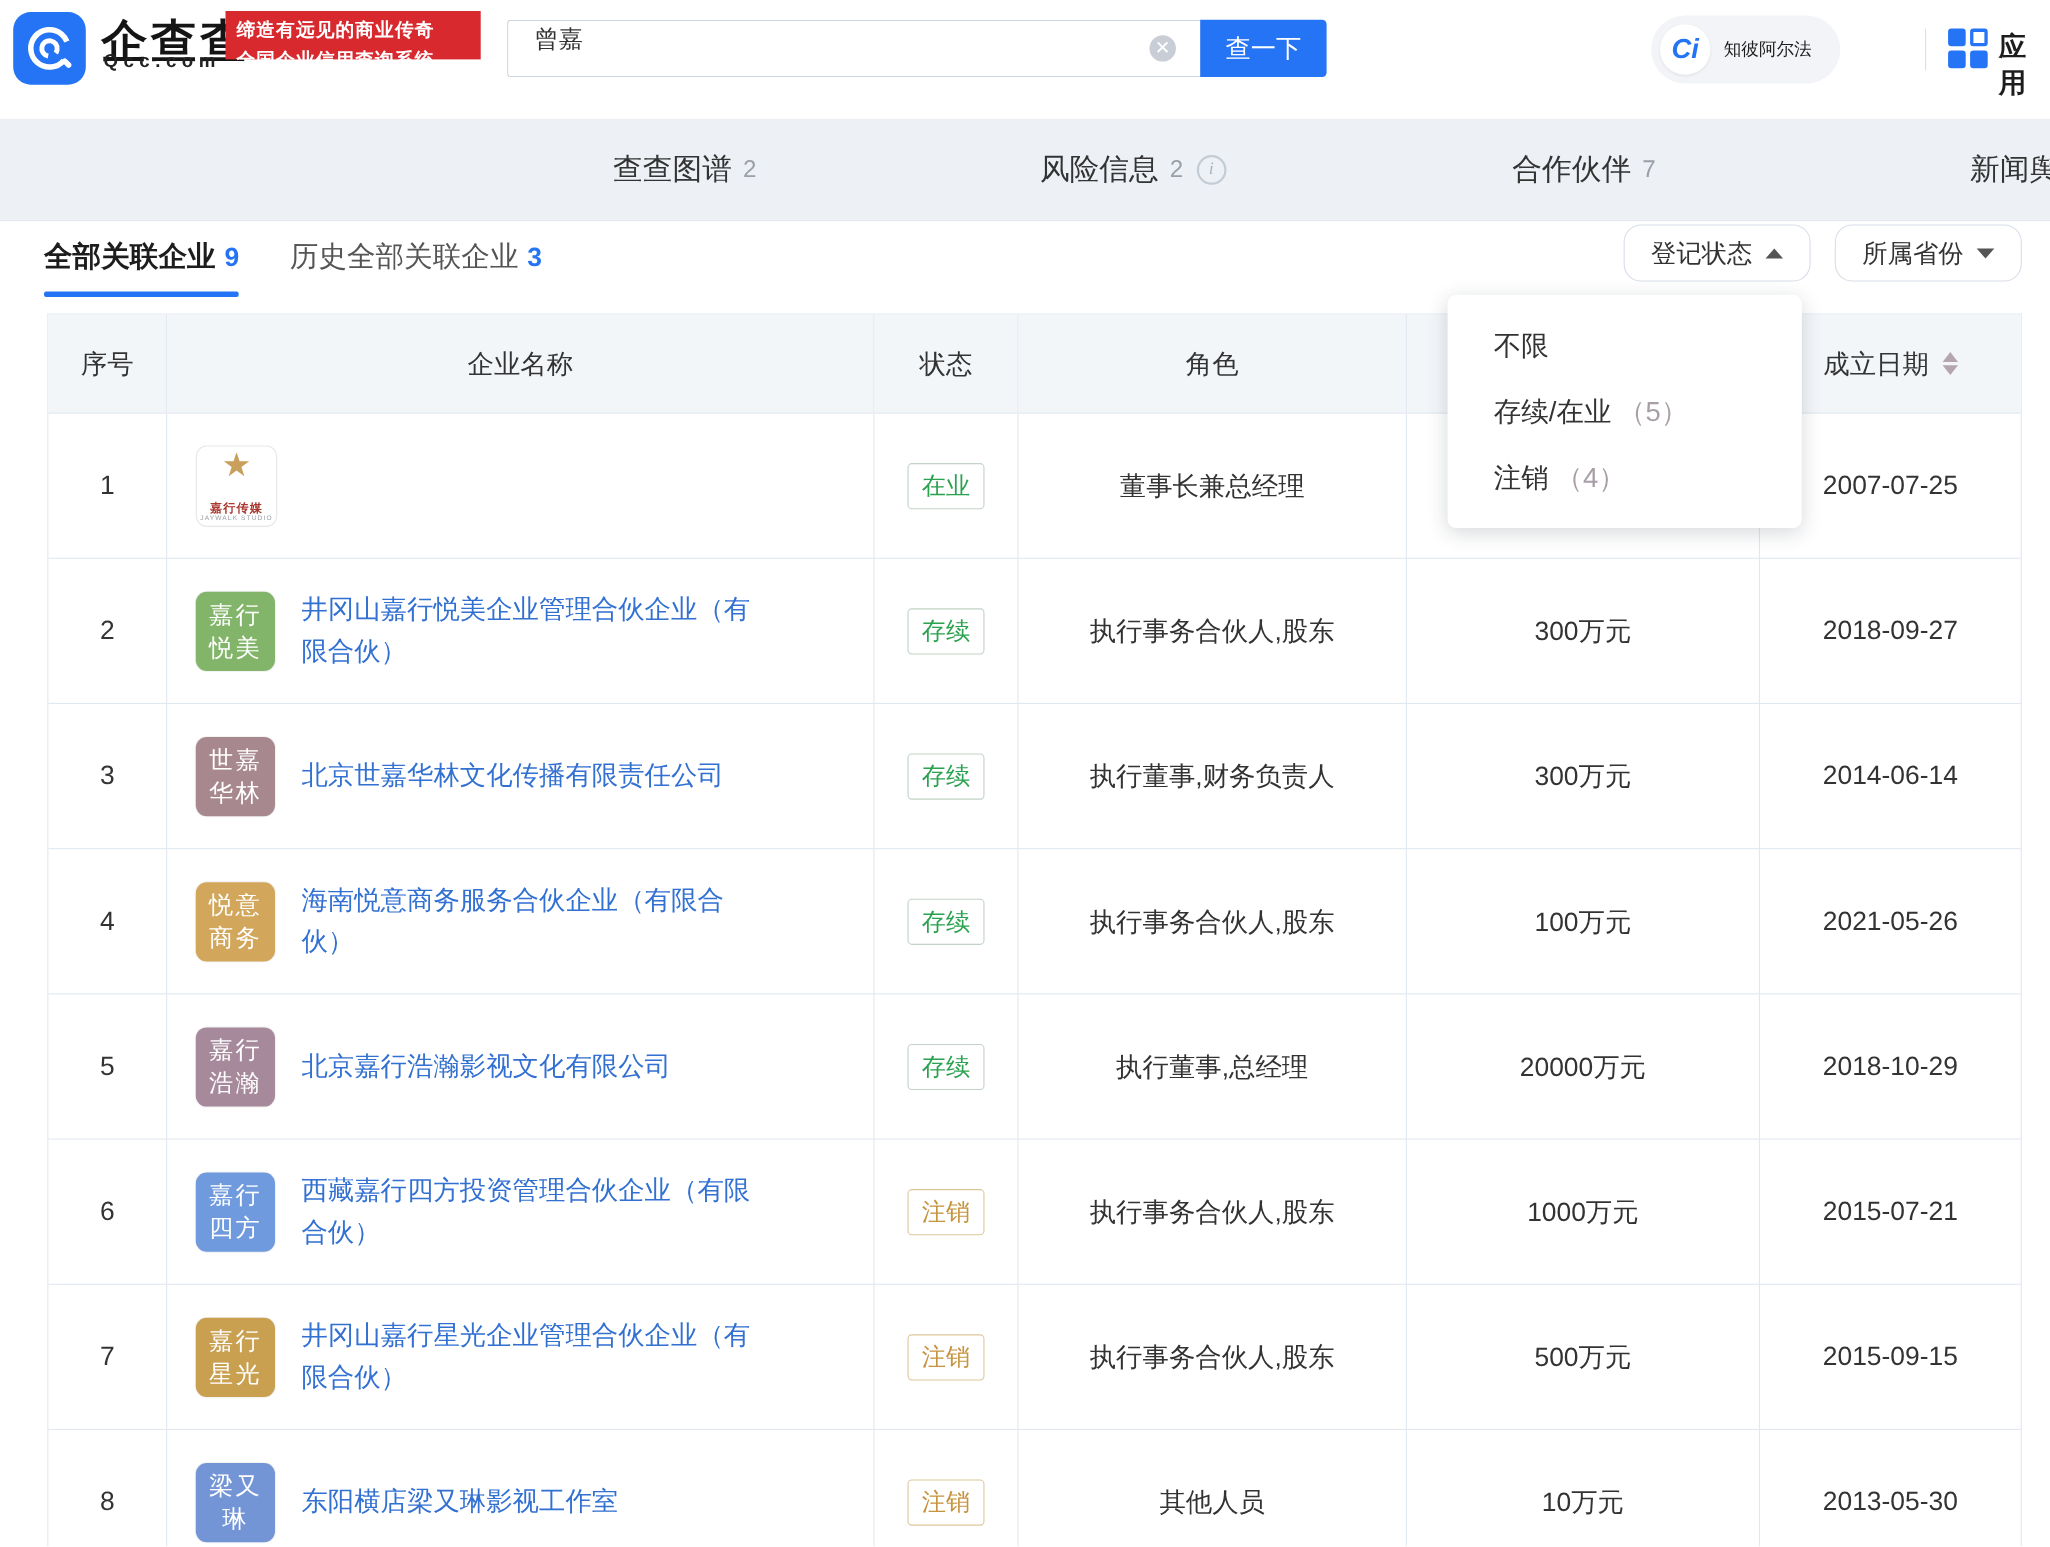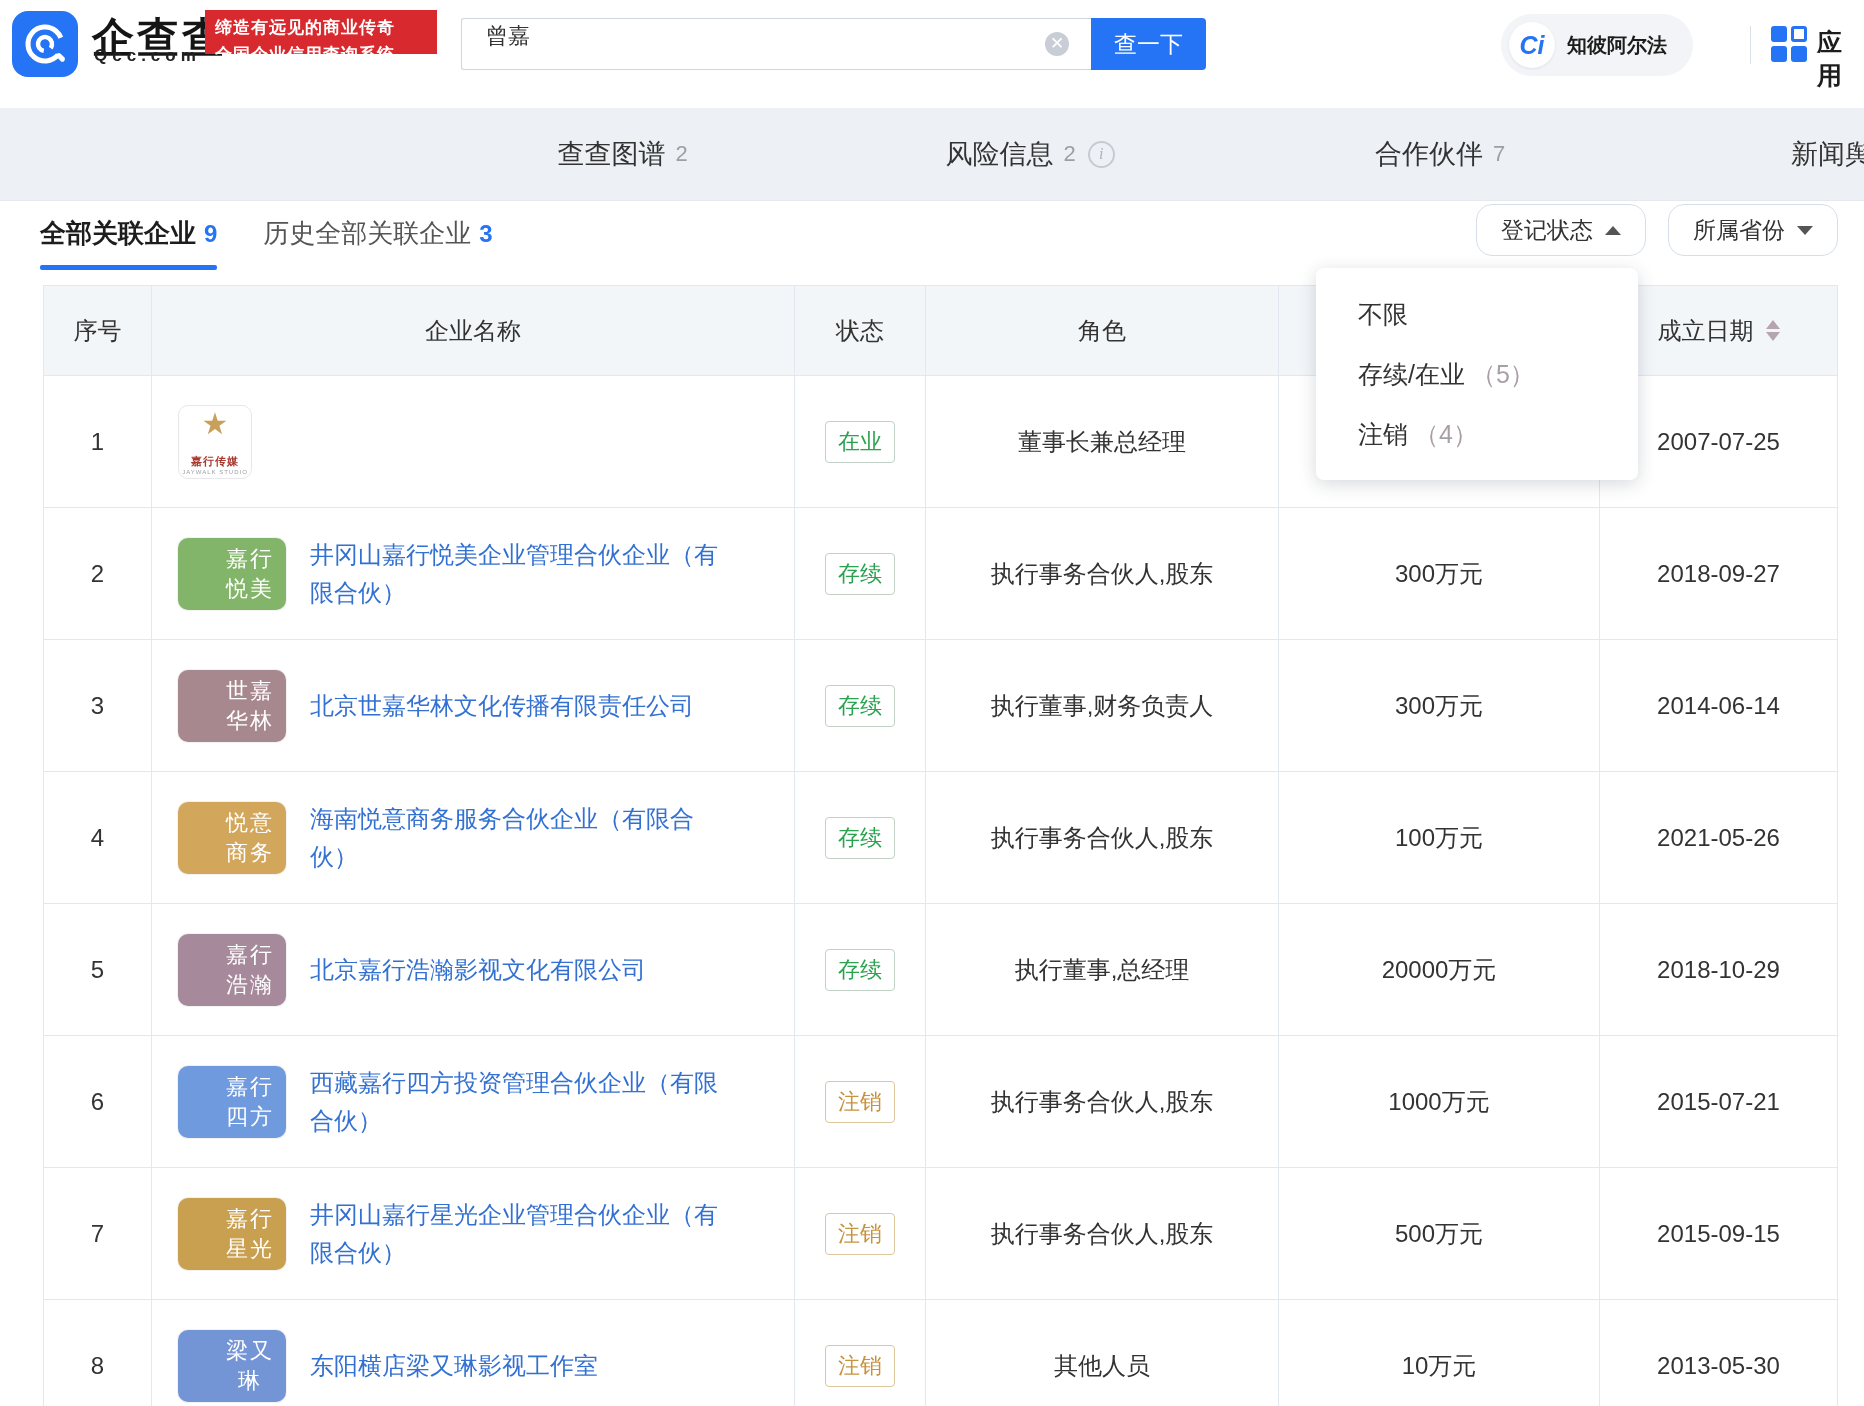--- a/index.html
+++ b/index.html
@@ -19,21 +19,21 @@
     border-radius:3px 0 0 3px;padding:0 60px 16px 24px;font-size:22px;color:#333;outline:none;
     font-family:inherit;}
   .clear-ic{position:absolute;right:22px;top:14px;width:24px;height:24px;border-radius:50%;background:#c9ced6;
     color:#fff;font-size:17px;line-height:24px;text-align:center;cursor:pointer;}
   .searchbtn{width:115px;height:52px;background:#2574f5;color:#fff;border:none;border-radius:0 4px 4px 0;
     font-size:23px;cursor:pointer;font-family:inherit;}
   .partner{position:absolute;left:1501px;top:14px;height:62px;border-radius:31px;background:#f2f4f7;
     display:flex;align-items:center;padding:0 26px 0 8px;}
   .partner .ci{width:46px;height:46px;border-radius:50%;background:#fff;display:flex;align-items:center;justify-content:center;
     font-size:25px;font-weight:bold;font-style:italic;color:#2574f5;box-shadow:0 1px 3px rgba(0,0,0,.08);}
-  .partner .plabel{margin-left:12px;font-size:20px;font-weight:bold;color:#1d1d1d;}
+  .partner .plabel{margin-left:12px;font-size:16px;font-weight:normal;color:#1d1d1d;}
   .vdiv{position:absolute;left:1750px;top:26px;width:1px;height:38px;background:#dbe0e6;}
   .apps{position:absolute;left:1771px;top:26px;display:flex;align-items:flex-start;}
   .gridic{width:36px;height:36px;display:grid;grid-template-columns:16px 16px;grid-template-rows:16px 16px;gap:4px;}
   .gridic span{background:#2574f5;border-radius:3px;}
   .gridic span.hollow{background:#fff;border:3px solid #2574f5;box-sizing:border-box;}
   .apps .alabel{margin-left:10px;font-size:25px;font-weight:bold;color:#1d1d1d;}
 
   
   .tabbar{position:absolute;left:0;top:108px;width:1864px;height:92px;background:#edf1f6;border-bottom:1px solid #e4e9f0;}
   .tab{position:absolute;top:0;height:92px;display:flex;align-items:center;justify-content:center;cursor:pointer;}
@@ -63,21 +63,21 @@
   .tbl{position:absolute;left:43px;top:285px;width:1795px;border:1px solid #e1e8f0;border-bottom:none;box-sizing:border-box;}
   .grid{display:grid;grid-template-columns:108px 643px 131px 353px 321px 237px;}
   .th,.td{border-right:1px solid #e1e8f0;border-bottom:1px solid #e1e8f0;box-sizing:border-box;
     display:flex;align-items:center;justify-content:center;text-align:center;}
   .th:last-child,.td:last-child{border-right:none;}
   .th{height:90px;background:#f3f6f9;font-size:24px;color:#333;}
   .td{height:132px;font-size:24px;color:#333;}
   .td.name{justify-content:flex-start;text-align:left;padding-left:26px;}
   .sq{width:72px;height:72px;min-width:72px;border-radius:10px;color:#fff;font-size:22px;line-height:30px;
     display:flex;flex-direction:column;align-items:center;justify-content:center;letter-spacing:2px;
-    box-shadow:0 0 0 1px rgba(0,0,0,.05);padding-left:36px;}
+    box-shadow:0 0 0 1px rgba(0,0,0,.05);}
   .brandlogo{width:74px;height:74px;min-width:74px;background:#fff;border:1px solid #e7e7e7;border-radius:10px;
     display:flex;flex-direction:column;align-items:center;justify-content:center;box-sizing:border-box;}
   .brandlogo .star{font-size:30px;line-height:30px;color:#c8a05c;}
   .brandlogo .bt{font-size:11px;font-weight:bold;color:#a9382f;letter-spacing:1px;margin-top:15px;}
   .brandlogo .bc{font-size:6px;color:#9aa0a6;letter-spacing:1px;}
   .cname{margin-left:24px;max-width:412px;font-size:24px;line-height:38px;color:#3270d2;cursor:pointer;word-break:break-all;}
   .badge{display:inline-block;padding:5px 12px;border-radius:4px;font-size:22px;background:#fff;}
   .badge.green{color:#2ba24f;border:1px solid #c3d2c6;}
   .badge.orange{color:#c6933f;border:1px solid #ddc79c;}
   .sorter{display:inline-flex;flex-direction:column;gap:3px;margin-left:12px;}

